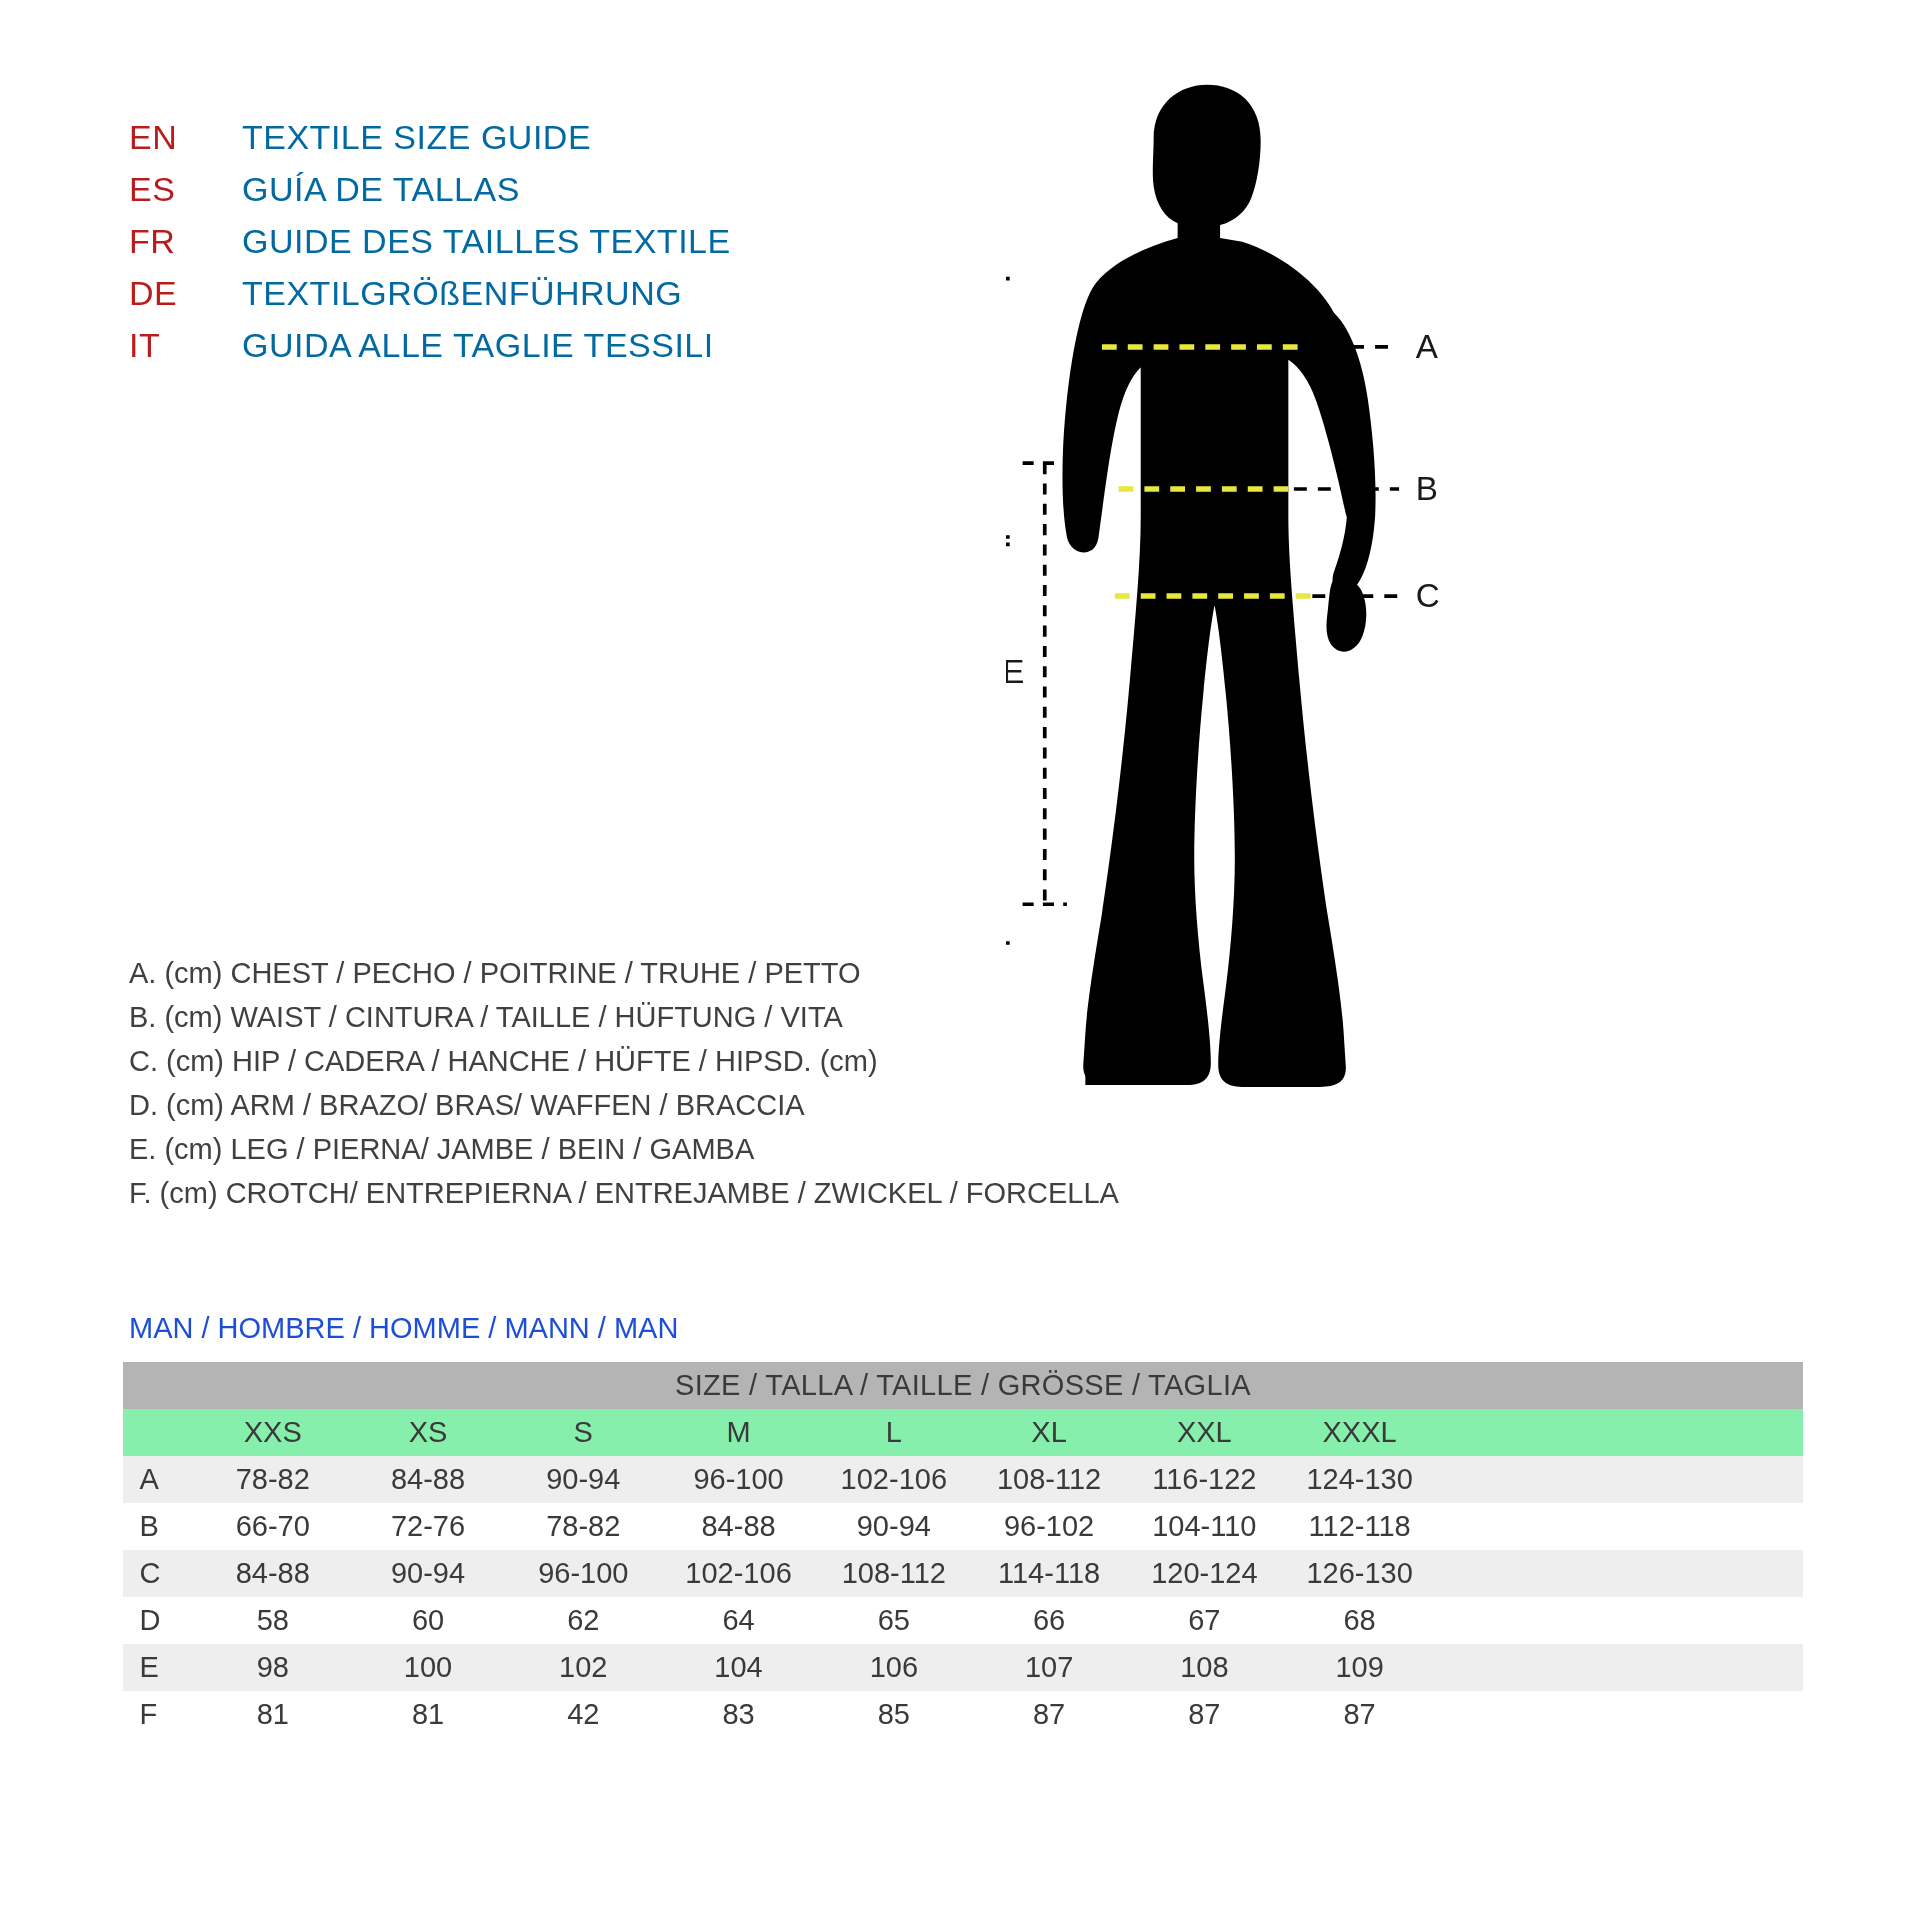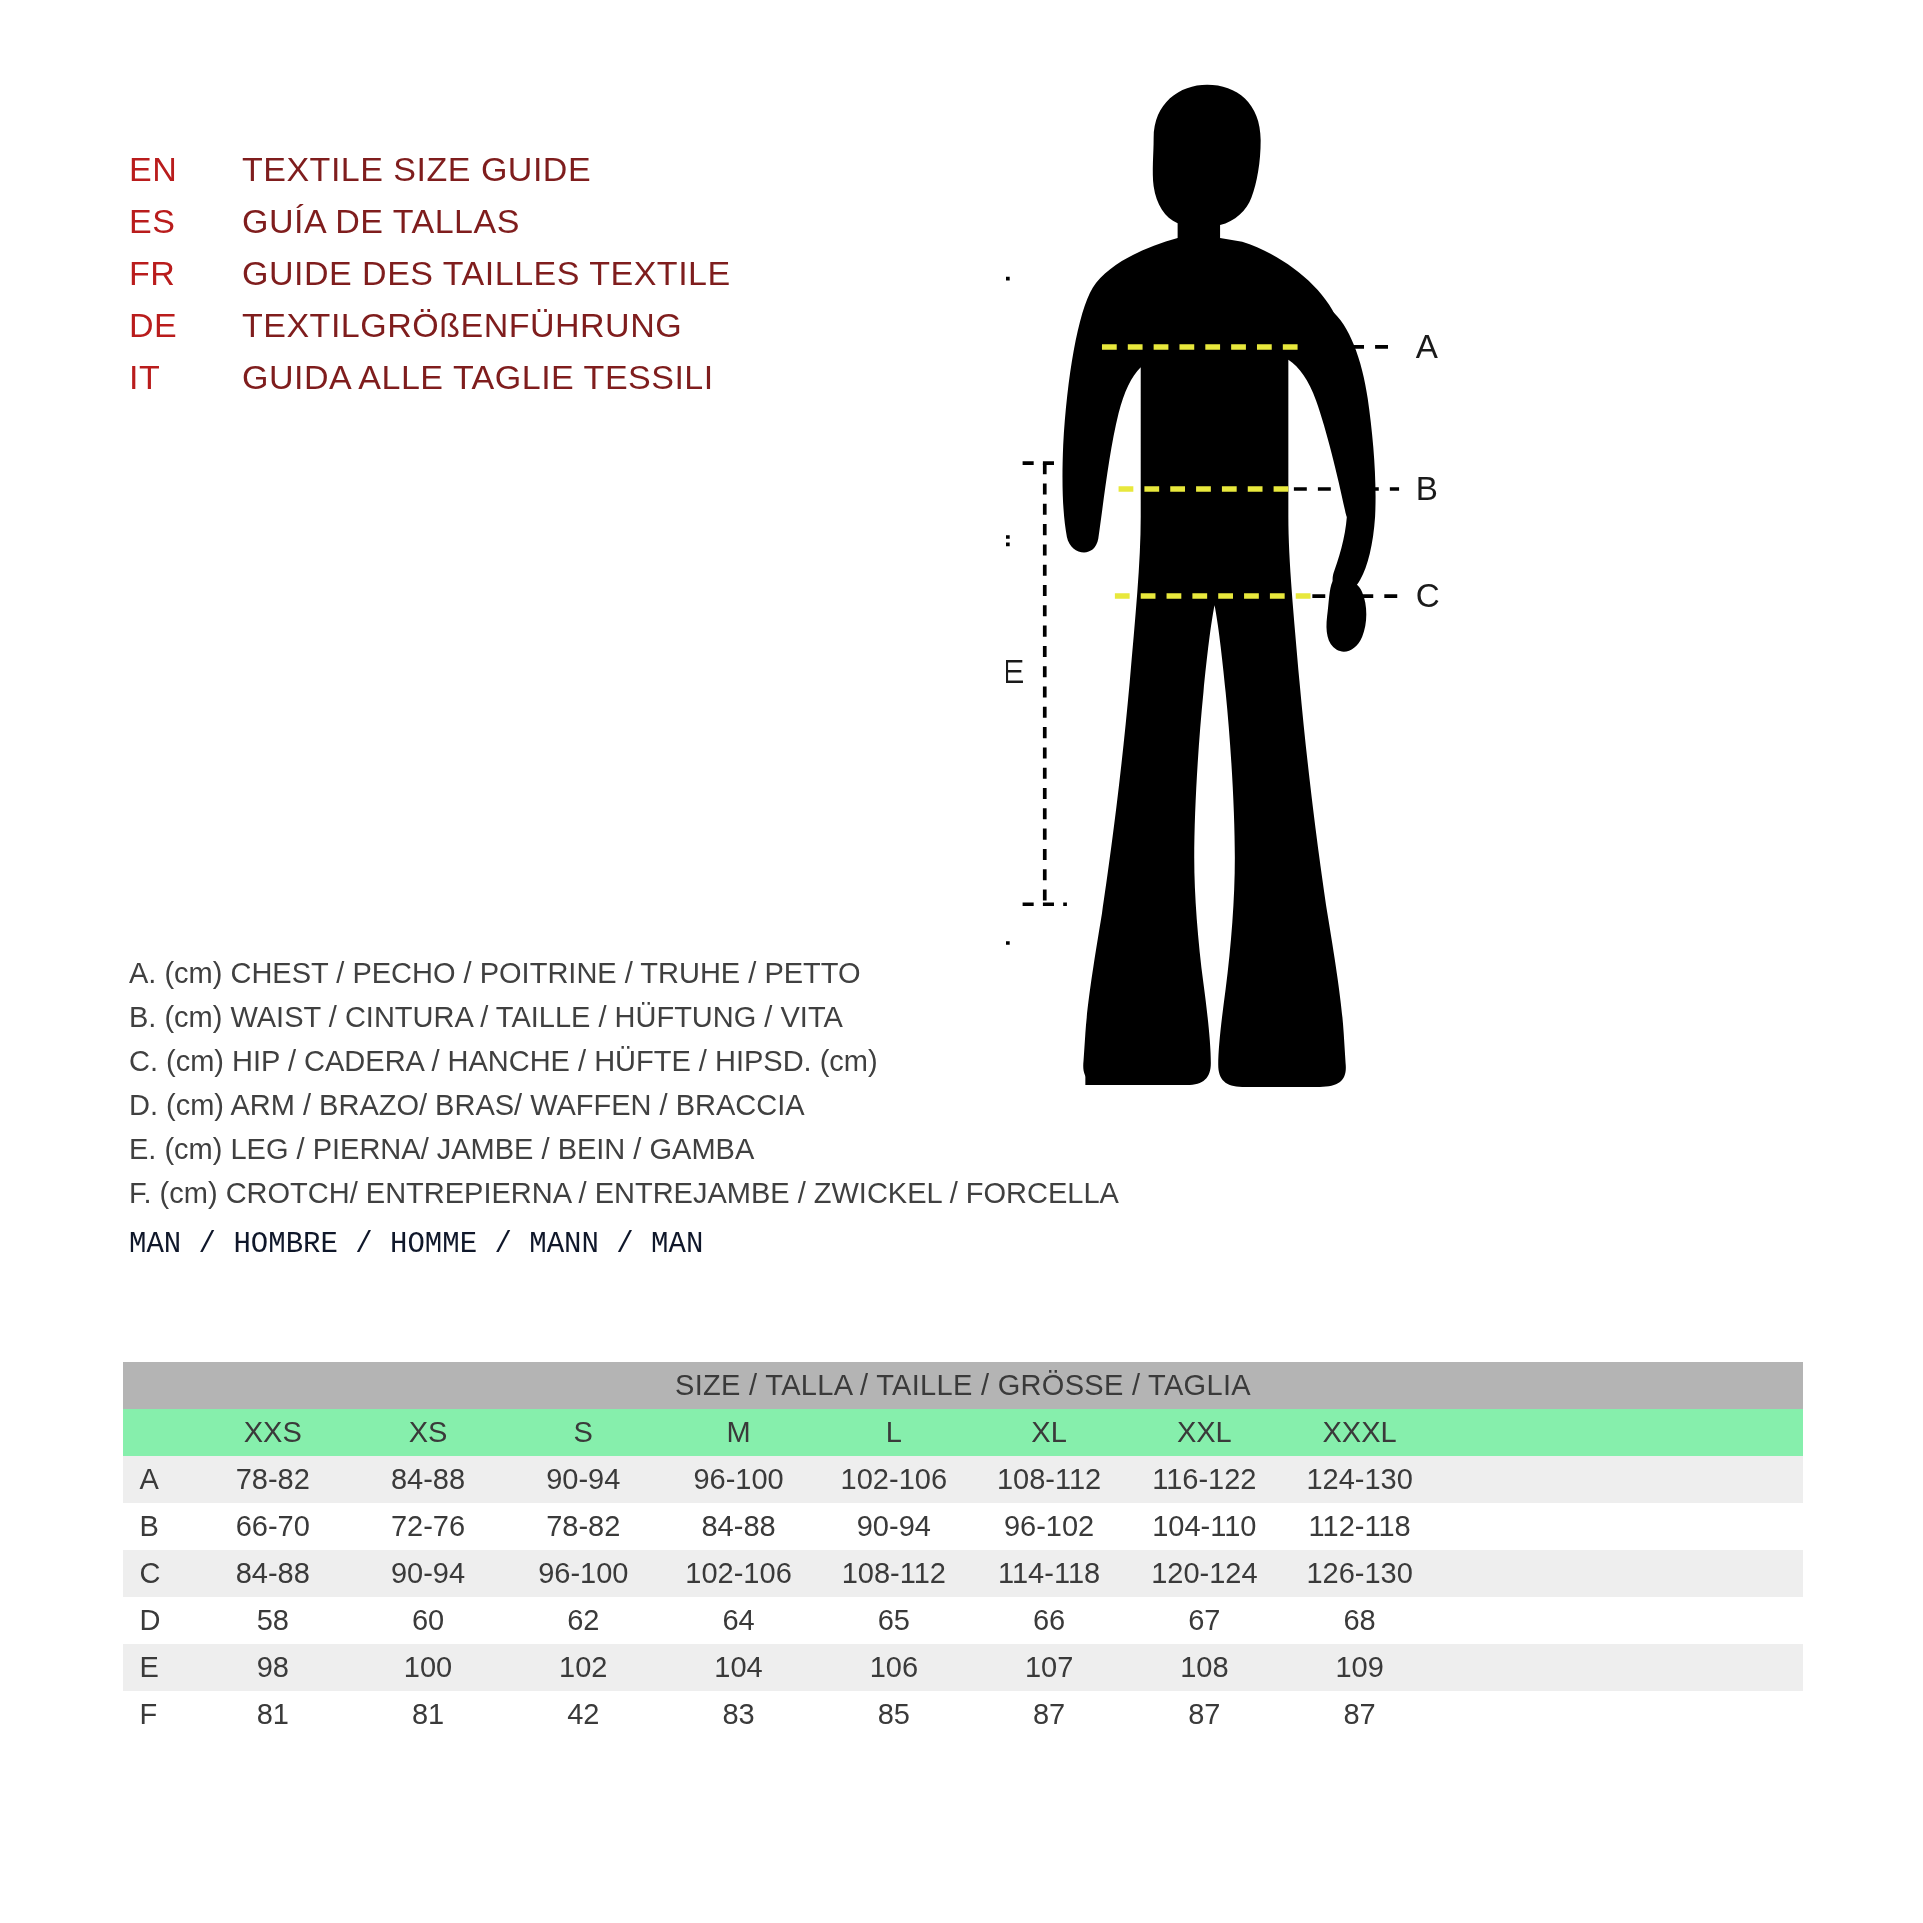--- a/index.html
+++ b/index.html
@@ -29,44 +29,42 @@
   }
   .title-lang {
     width: 113px;
     font-size: 34px;
     letter-spacing: 0.5px;
     color: #b91c1c;
   }
   .title-text {
     font-size: 34px;
     letter-spacing: 0.5px;
-    color: #7f1d1d;
-    margin-top: 32px;
+    color: #0369a1;
   }
 
   
   .legend-block {
     position: absolute;
     left: 129px;
     top: 951px;
   }
   .legend-row {
     font-size: 29px;
     line-height: 44px;
     color: #404040;
     white-space: nowrap;
   }
   .legend-note {
     position: absolute;
     left: 129px;
-    top: 1228px;
+    top: 1312px;
     font-size: 29px;
-    color: #0f172a;
+    color: #1d4ed8;
     white-space: nowrap;
-    font-family: Liberation Mono, monospace;
   }
 
   
   .figure {
     position: absolute;
     left: 1006px;
     top: 83px;
     width: 812px;
     height: 1135px;
   }

